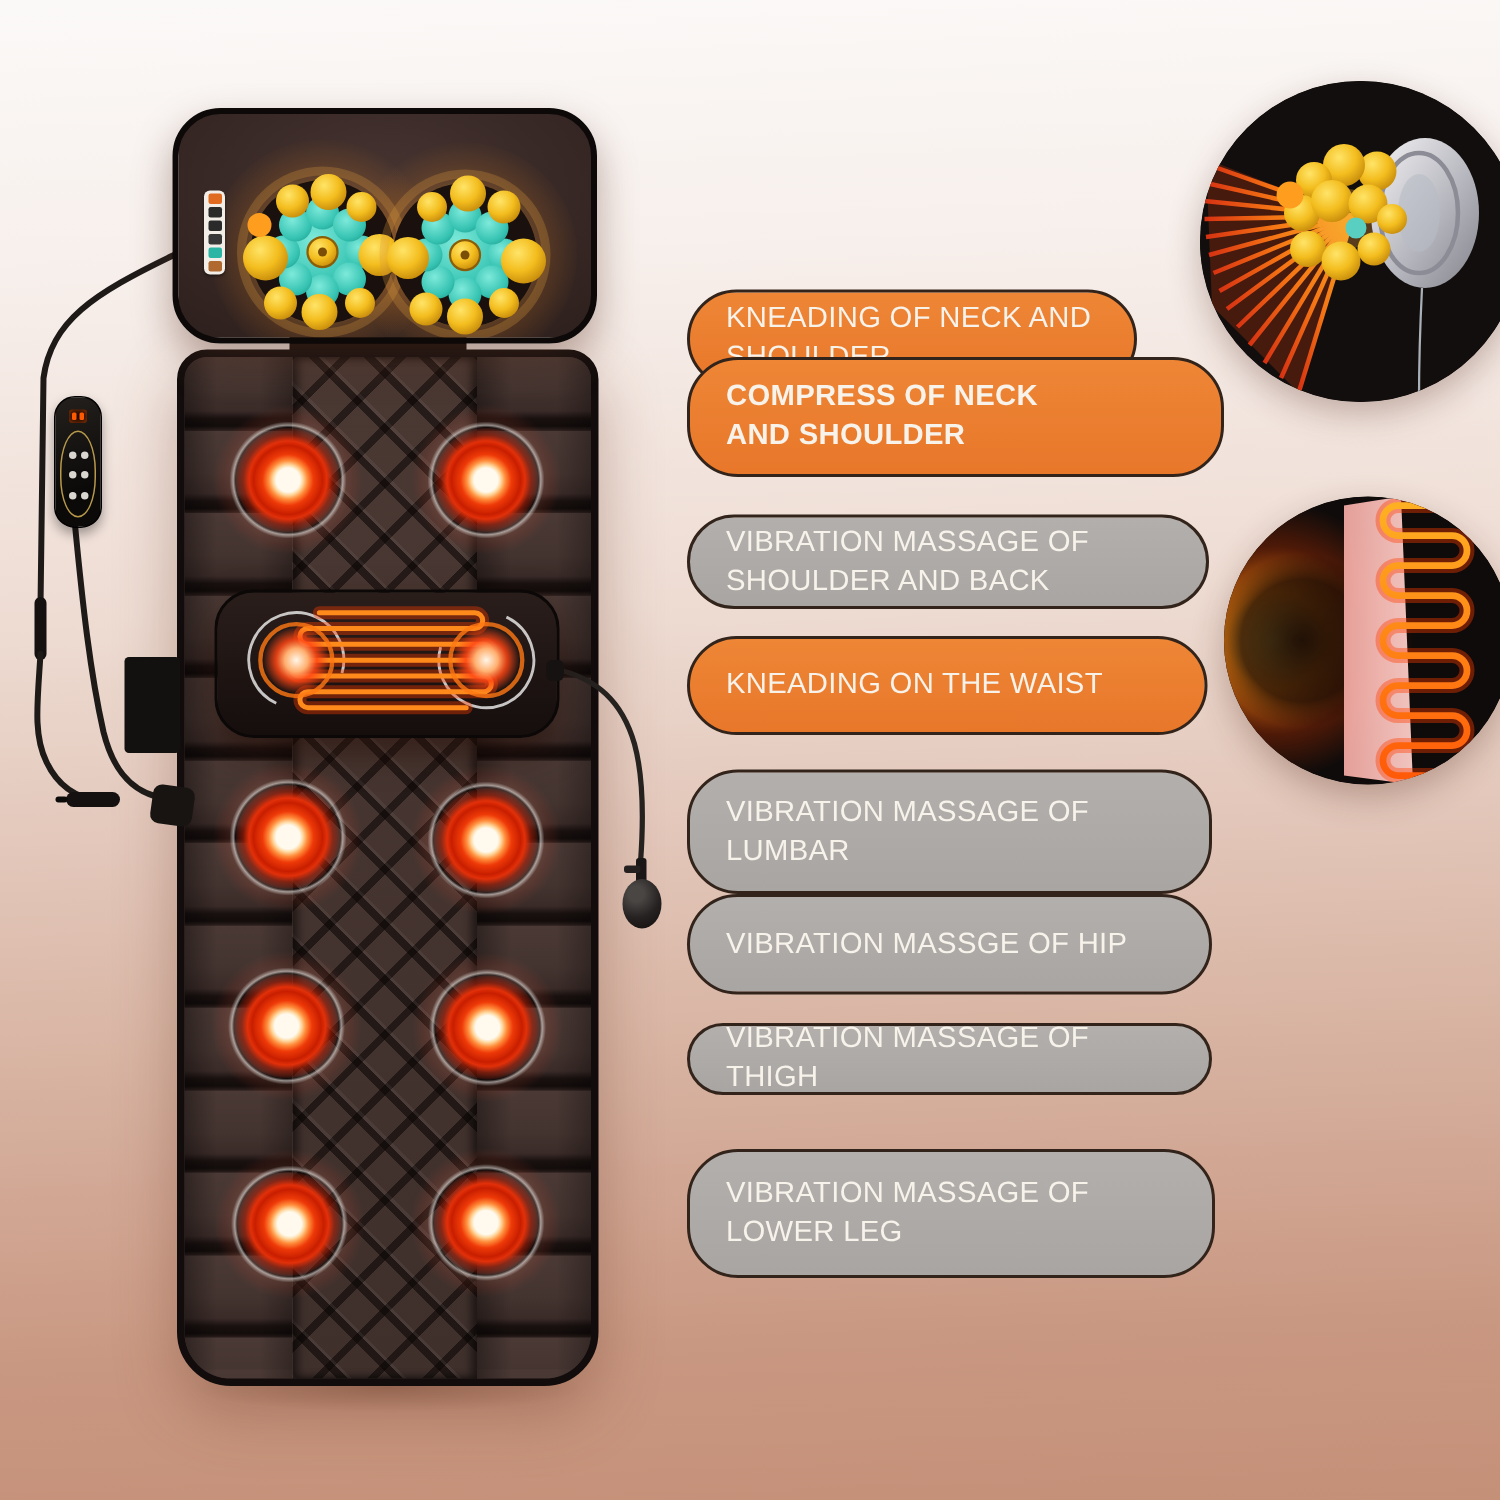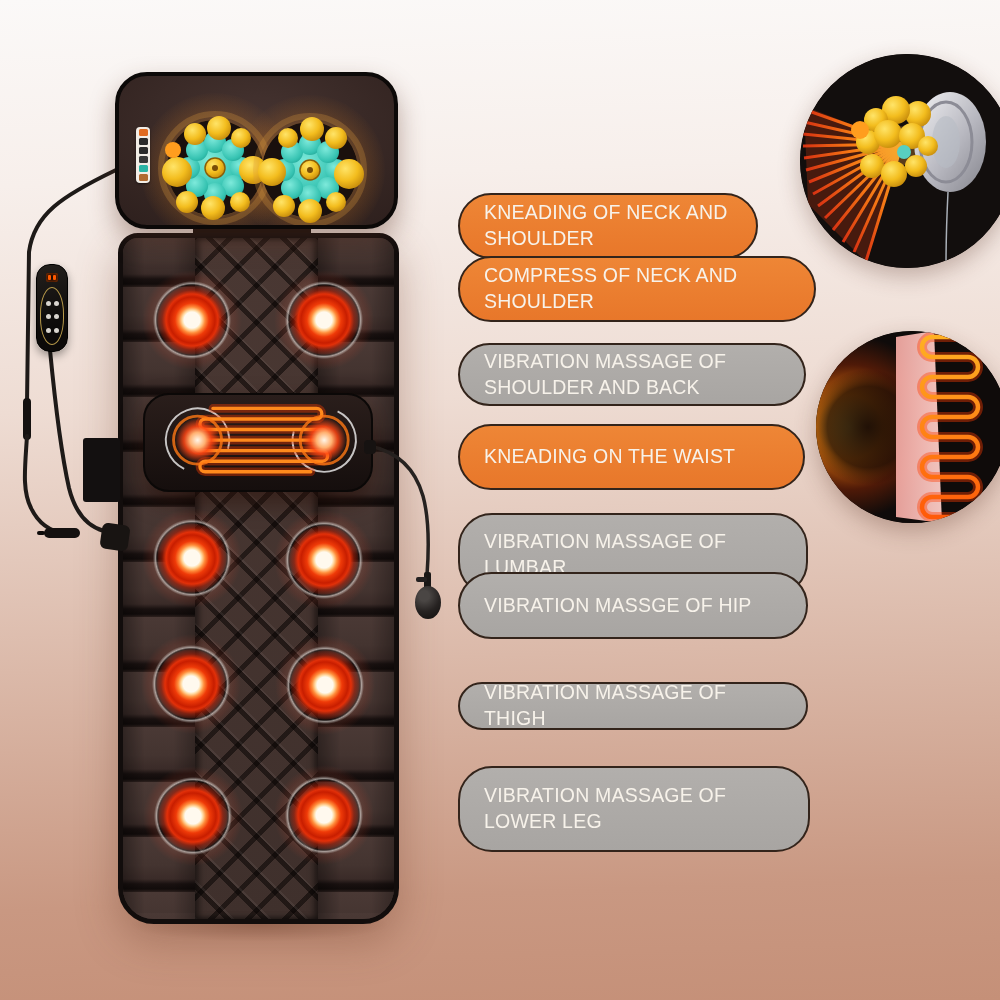--- a/index.html
+++ b/index.html
@@ -83,25 +83,25 @@
   .inset.one{left:800px;top:54px;width:214px;height:214px;}
   .inset.two{left:816px;top:331px;width:192px;height:192px;background:#0f0b0a;}
 
   
   .pill{position:absolute;left:458px;display:flex;align-items:center;box-sizing:border-box;
     border:2px solid var(--pill-border);border-radius:34px;color:var(--pill-text);
     font-size:19.5px;line-height:1.32;letter-spacing:.2px;padding:0 24px;}
   .pill.orange{background:linear-gradient(180deg,#ee8636,var(--pill-orange));}
   .pill.gray{background:linear-gradient(180deg,#b2afac,var(--pill-gray));}
   #p1{top:170px;width:300px;height:66px;margin-top:23px;}
-  #p2{top:256px;width:358px;height:66px;padding-right:76px;}
+  #p2{top:238px;width:358px;height:80px;padding-right:76px;font-weight:bold;}
   #p3{top:343px;width:348px;height:63px;}
   #p4{top:424px;width:347px;height:66px;}
   #p5{top:513px;width:350px;height:83px;}
-  #p6{top:572px;width:350px;height:67px;text-align:center;}
+  #p6{top:596px;width:350px;height:67px;text-align:center;}
   #p7{top:682px;width:350px;height:48px;}
   #p8{top:766px;width:352px;height:86px;}
 </style>
 </head>
 <body>
 
 <div class="stage">
 
   <div class="mat-shadow"></div>
 

